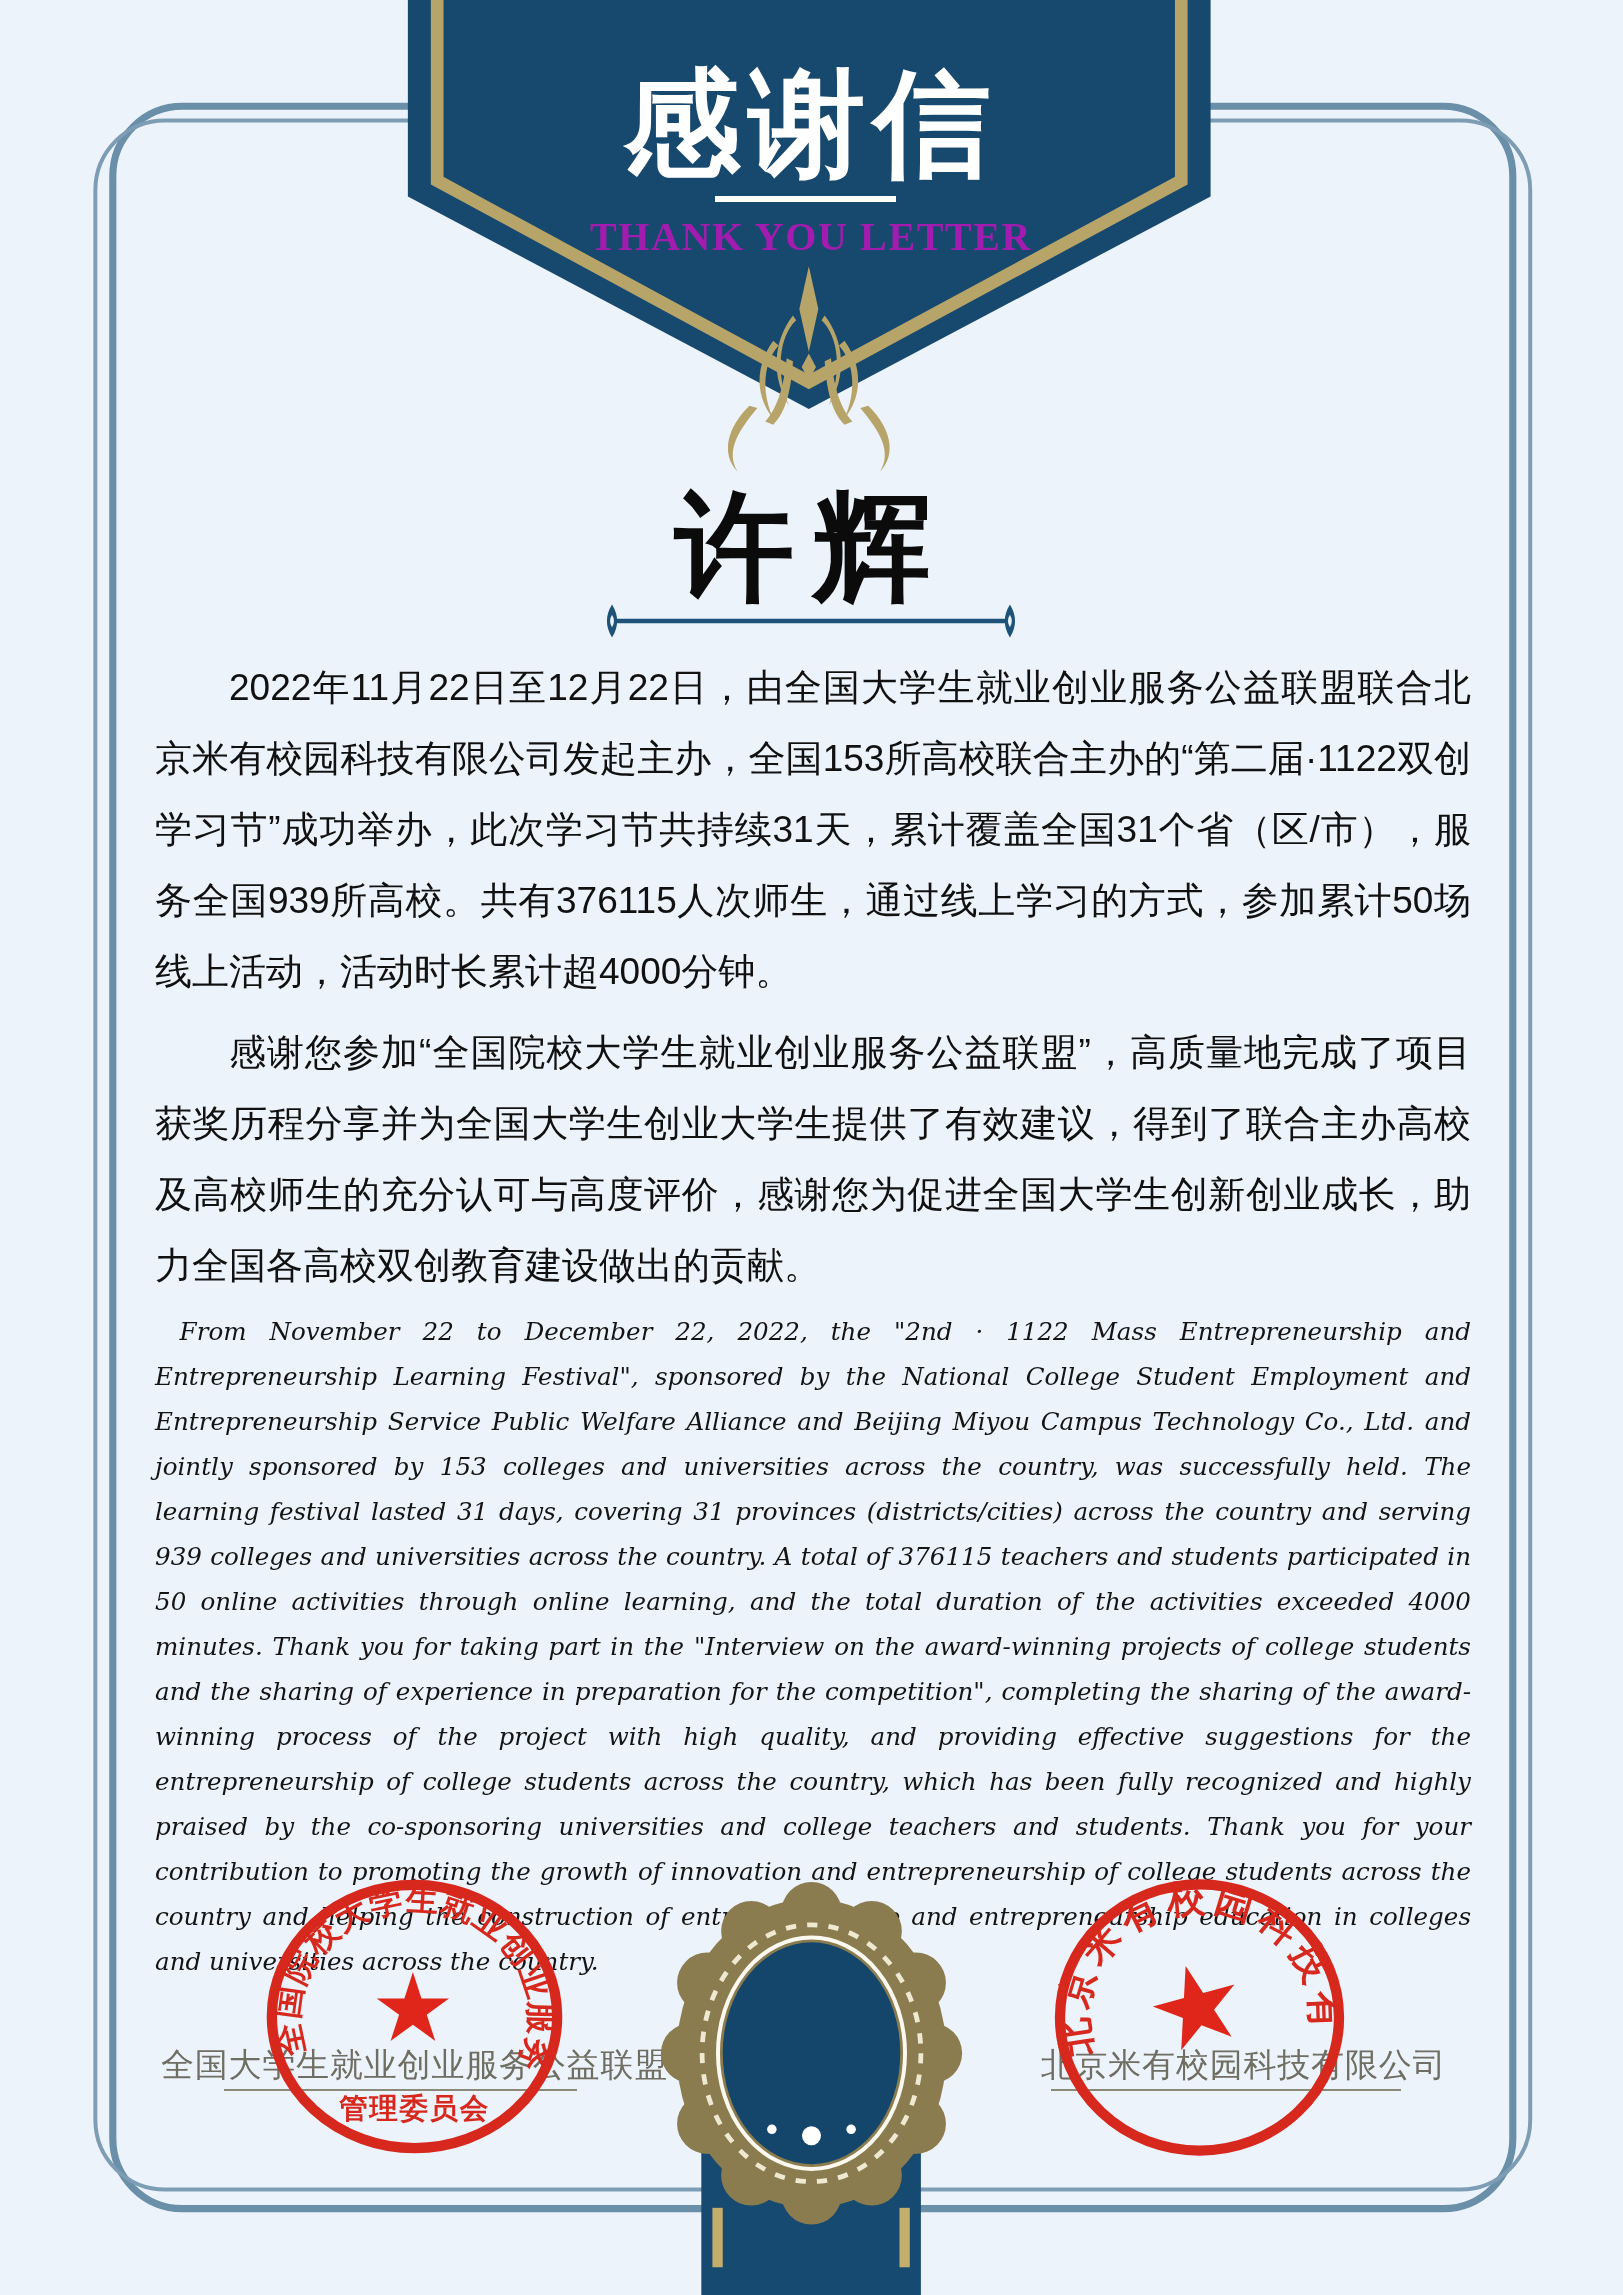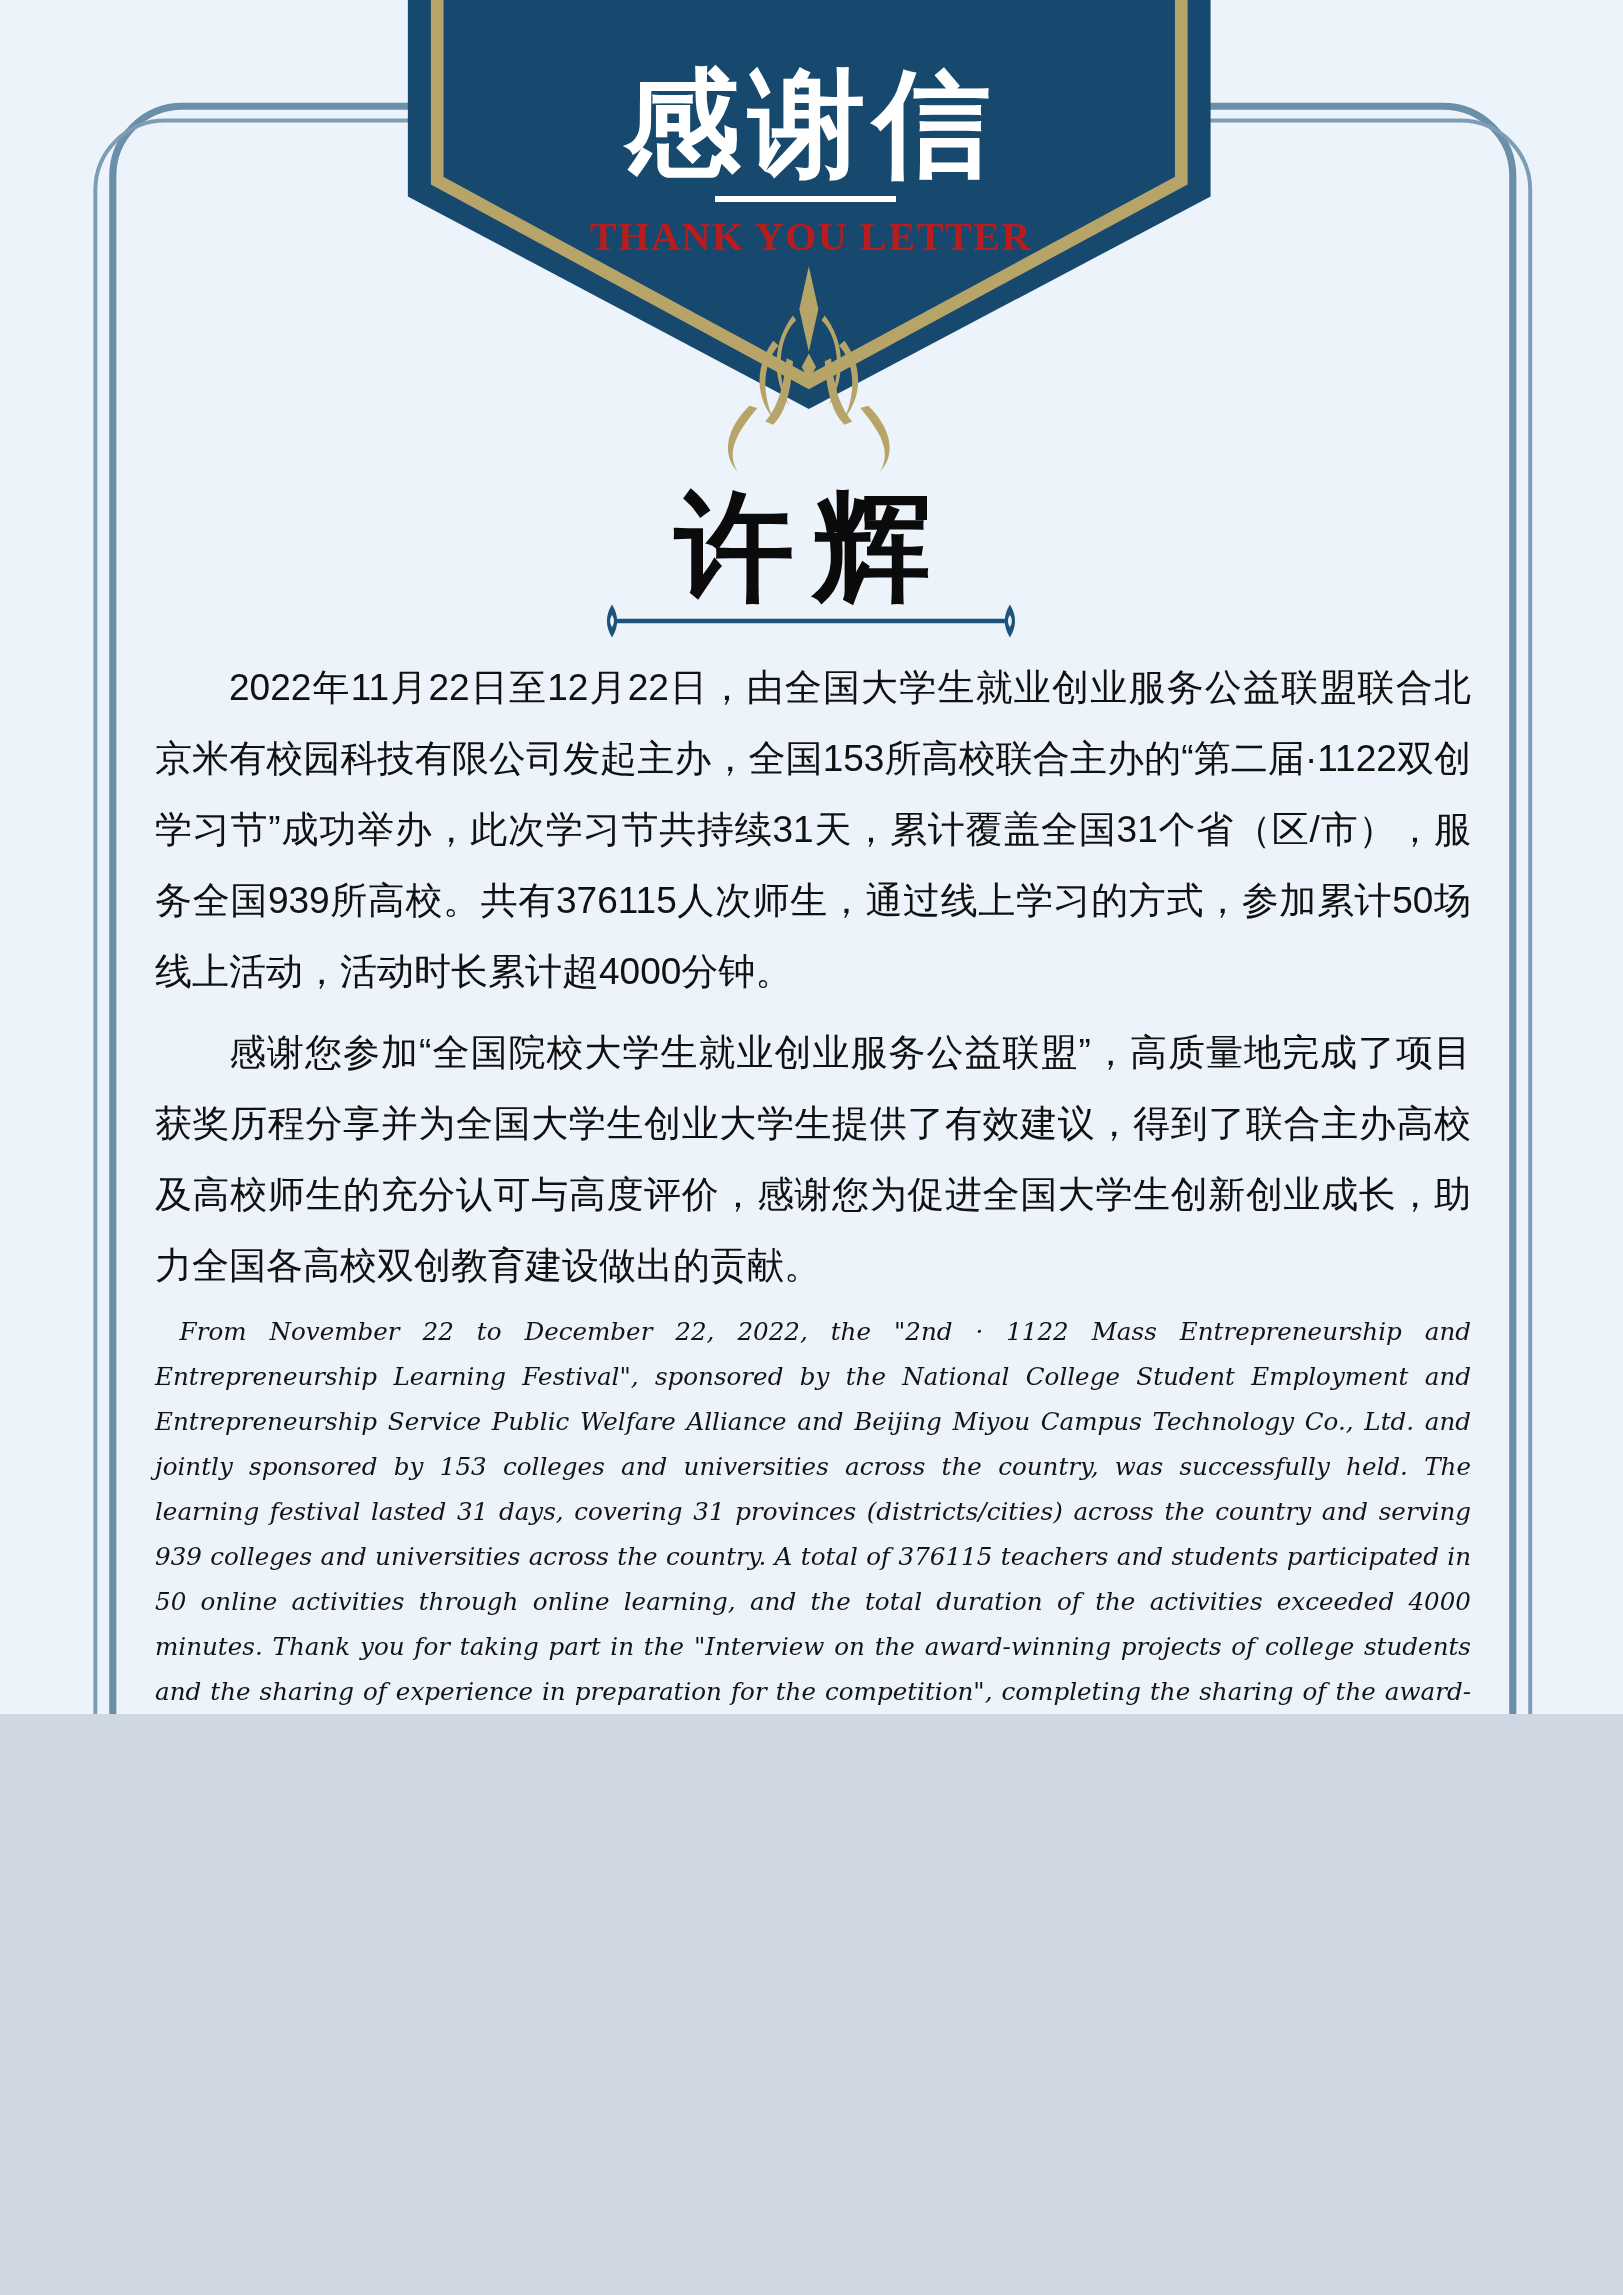--- a/index.html
+++ b/index.html
@@ -1,25 +1,25 @@
 <!DOCTYPE html>
 <html style="font-size:12.7px"><head>
 <meta charset="utf-8">
 <style>
   html,body{margin:0;padding:0;background:#cfd8e2;}
-  .page{position:relative;width:1624px;height:1714px;background:#edf3fb;overflow:hidden;
+  .page{position:relative;width:1624px;height:2295px;background:#edf3fb;overflow:hidden;
         font-family:"Liberation Sans",sans-serif;}
   .abs{position:absolute;}
   svg{display:block;}
 
   
   .banner-title{left:565px;top:46px;width:492px;text-align:center;color:#ffffff;
     font-size:117px;font-weight:700;letter-spacing:8px;font-family:"Liberation Sans",sans-serif;}
   .banner-divider{left:715px;top:196px;width:181px;height:5.6px;background:#ffffff;}
-  .banner-subtitle{left:565px;top:213px;width:492px;text-align:center;color:#b91c1c;
+  .banner-subtitle{left:565px;top:213px;width:492px;text-align:center;color:#a21caf;
     font-size:40px;font-weight:700;letter-spacing:1.6px;font-family:"Liberation Serif",serif;}
 
   
   .recipient-name{left:567px;top:468px;width:492px;text-align:center;color:#0b0b0b;
     font-size:119px;font-weight:700;letter-spacing:19px;font-family:"Liberation Serif",serif;}
 
   
   .content{left:155px;top:652px;width:1316px;color:#111111;}
   .cn-par{margin:0;font-size:37px;line-height:71px;font-weight:400;text-align:justify;
     text-indent:2em;font-family:"Liberation Sans",sans-serif;}

